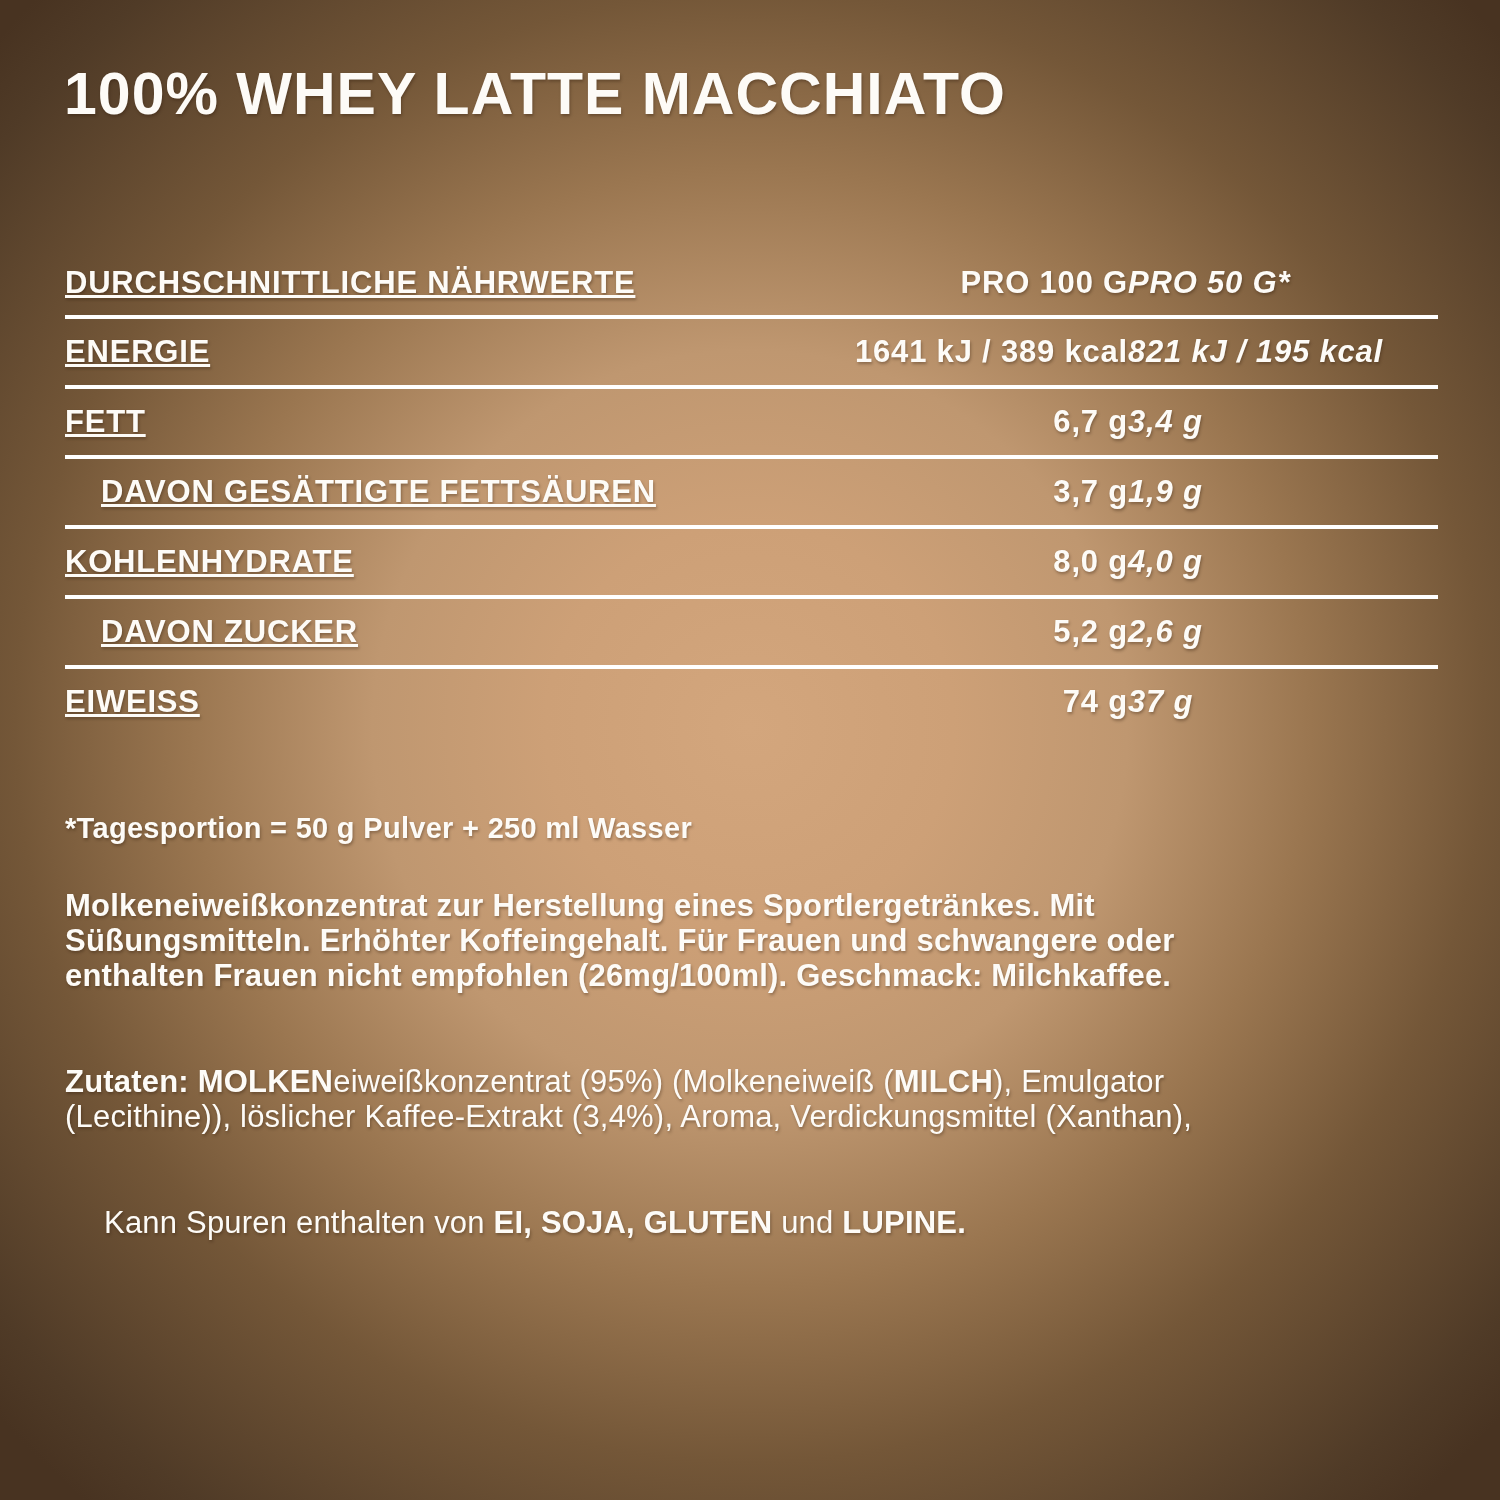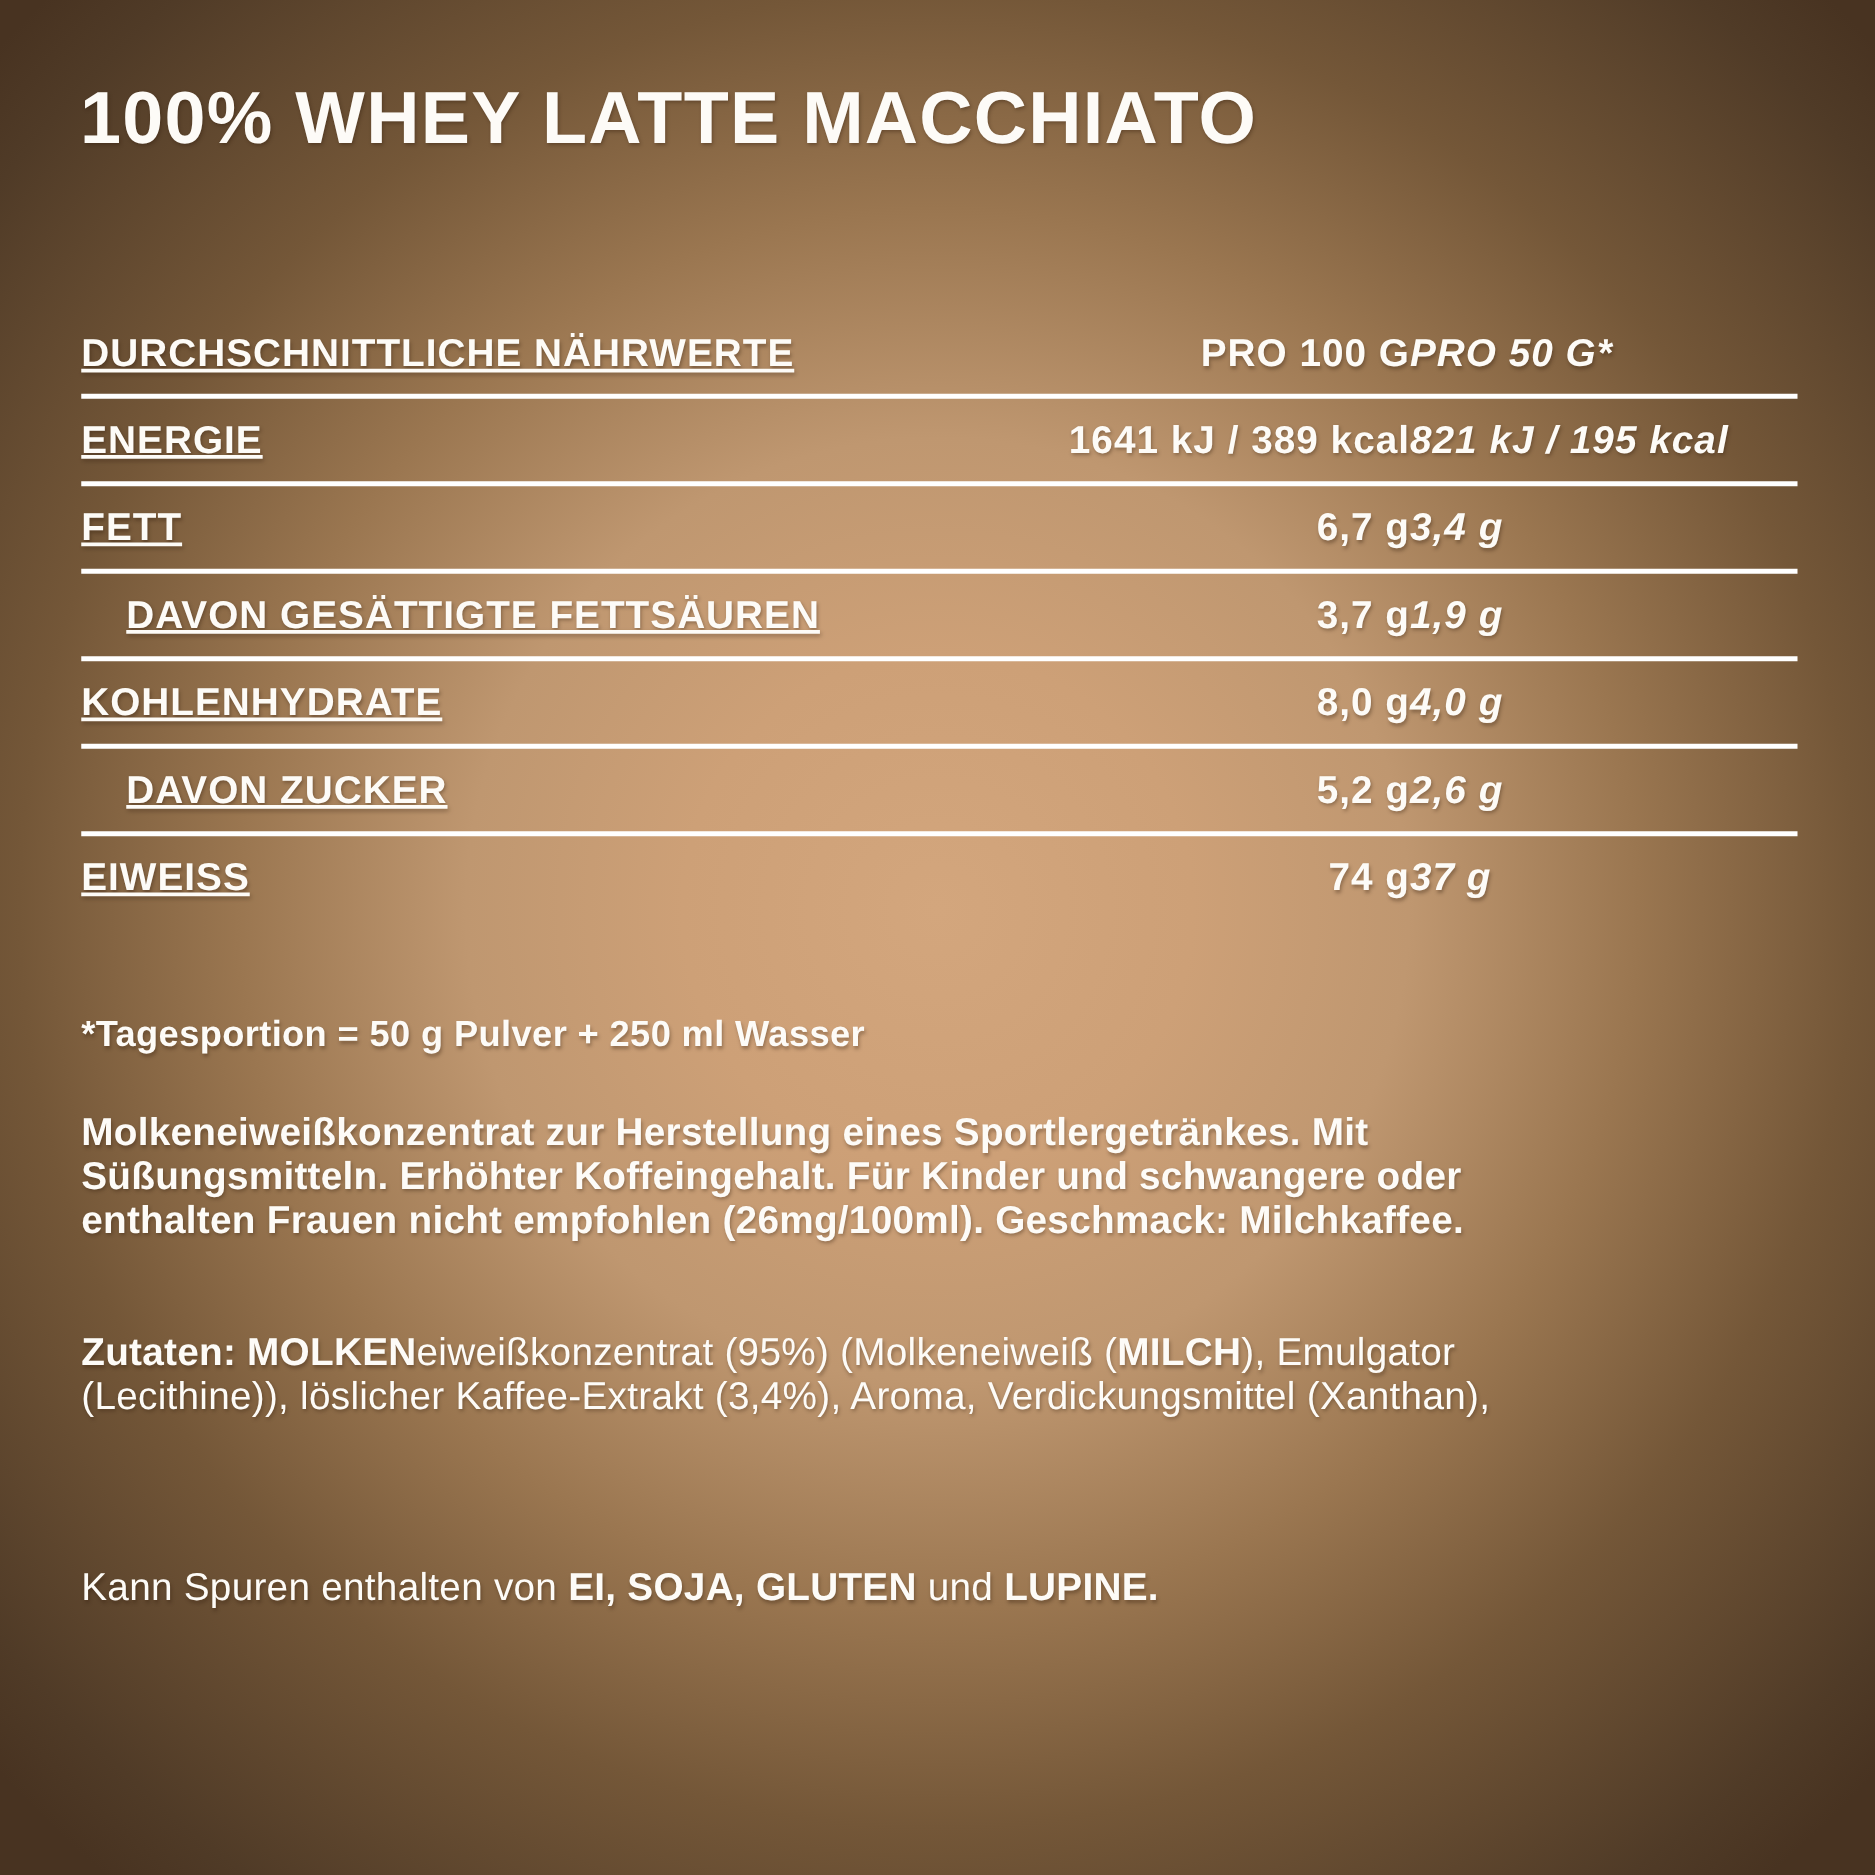--- a/index.html
+++ b/index.html
@@ -77,21 +77,21 @@
     width: 1385px;
     font-size: 31px;
     line-height: 35px;
     letter-spacing: 0.2px;
   }
   .para .line { white-space: nowrap; }
   .para.allbold { font-weight: bold; }
   .b { font-weight: bold; }
   #description { top: 888px; }
   #ingredients { top: 1064px; }
-  #allergens   { top: 1252px; }
+  #allergens   { top: 1205px; margin-left: 39px; }
 </style>
 </head>
 <body>
 
 <div class="canvas">
 
   <h1 class="title">100% WHEY LATTE MACCHIATO</h1>
 
   <div class="ntable">
     <div class="thead">
@@ -130,21 +130,21 @@
           <span class="c2">74 g</span>
           <span class="c3">37 g</span>
         </div>
       </div>
   </div>
 
   <p class="footnote">*Tagesportion = 50 g Pulver + 250 ml Wasser</p>
 
   <div id="description" class="para allbold">
       <div class="line">Molkeneiweißkonzentrat zur Herstellung eines Sportlergetränkes. Mit</div>
-      <div class="line">Süßungsmitteln. Erhöhter Koffeingehalt. Für Kinder und schwangere oder</div>
+      <div class="line">Süßungsmitteln. Erhöhter Koffeingehalt. Für Frauen und schwangere oder</div>
       <div class="line">enthalten Frauen nicht empfohlen (26mg/100ml). Geschmack: Milchkaffee.</div>
     </div>
 
   <div id="ingredients" class="para">
       <div class="line"><span class="b">Zutaten: MOLKEN</span><span>eiweißkonzentrat (95%) (Molkeneiweiß (</span><span class="b">MILCH</span><span>), Emulgator</span></div>
       <div class="line"><span>(Lecithine)), löslicher Kaffee-Extrakt (3,4%), Aroma, Verdickungsmittel (Xanthan),</span></div>
     </div>
 
   <div id="allergens" class="para">
       <div class="line"><span>Kann Spuren enthalten von </span><span class="b">EI, SOJA, GLUTEN</span><span> und </span><span class="b">LUPINE.</span></div>

